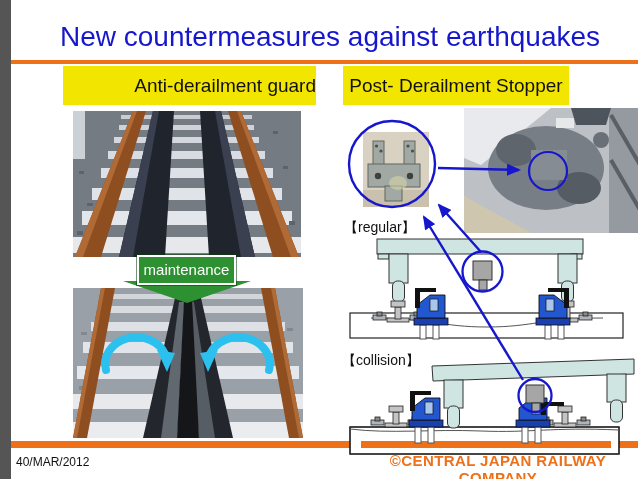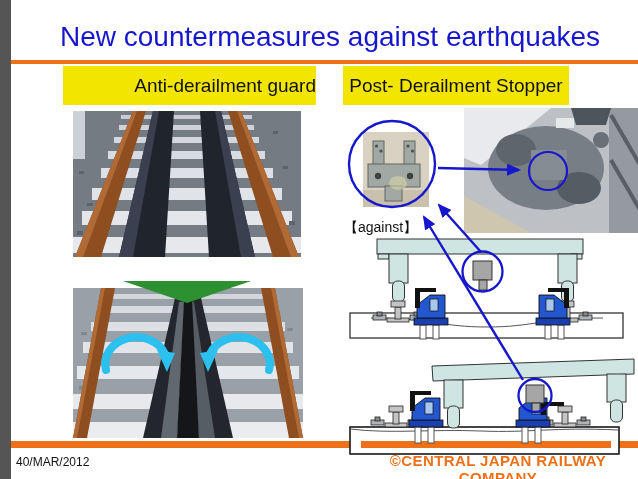--- a/index.html
+++ b/index.html
@@ -93,20 +93,21 @@
       <polygon points="80,0 101,0 92,146 46,146" fill="#20242c"></polygon>
       <polygon points="80,0 86,0 60,146 46,146" fill="#3a4050"></polygon>
     </g>
     <g>
       <polygon points="127,0 148,0 182,146 136,146" fill="#20242c"></polygon>
       <polygon points="142,0 148,0 182,146 168,146" fill="#3a4050"></polygon>
     </g>
   </svg>
 
   <div class="abs maint-tri"></div>
+  <div class="abs maint-box">maintenance</div>
 
   <svg class="abs photo" style="left:62px; top:288px;" width="230" height="150" viewBox="0 0 230 150">
     <rect x="0" y="0" width="230" height="150" fill="#9aa0a8"></rect>
     <g>
       <rect x="30" y="6" width="170" height="5" fill="#d2d6db"></rect>
       <rect x="24" y="18" width="182" height="7" fill="#d8dce1"></rect>
       <rect x="18" y="34" width="194" height="9" fill="#dde1e6"></rect>
       <rect x="10" y="54" width="210" height="11" fill="#e1e4e9"></rect>
       <rect x="4" y="78" width="222" height="13" fill="#e4e7eb"></rect>
       <rect x="0" y="106" width="230" height="15" fill="#e7e9ed"></rect>
@@ -309,18 +310,19 @@
         <rect x="521" y="403" width="8" height="9"></rect>
       </g>
       <circle cx="524" cy="395.5" r="16.5" fill="none" stroke="#1616cc" stroke-width="2.3"></circle>
     </g>
 
     <line x1="427" y1="168" x2="508" y2="170" stroke="#1616cc" stroke-width="2.4" marker-end="url(#mArr)"></line>
     <line x1="470" y1="252" x2="428" y2="205" stroke="#1616cc" stroke-width="2.4" marker-end="url(#mArr)"></line>
     <line x1="512" y1="380" x2="413" y2="217" stroke="#1616cc" stroke-width="2.4" marker-end="url(#mArr)"></line>
   </svg>
 
-  <div class="abs state-label lbl-regular">【against】</div>
+  <div class="abs state-label lbl-regular">【regular】</div>
+  <div class="abs state-label lbl-collision">【collision】</div>
 
   <div class="abs footer-date">40/MAR/2012</div>
   <div class="abs footer-copy">©CENTRAL JAPAN RAILWAY COMPANY</div>
 
 </div>
 
 </body></html>

